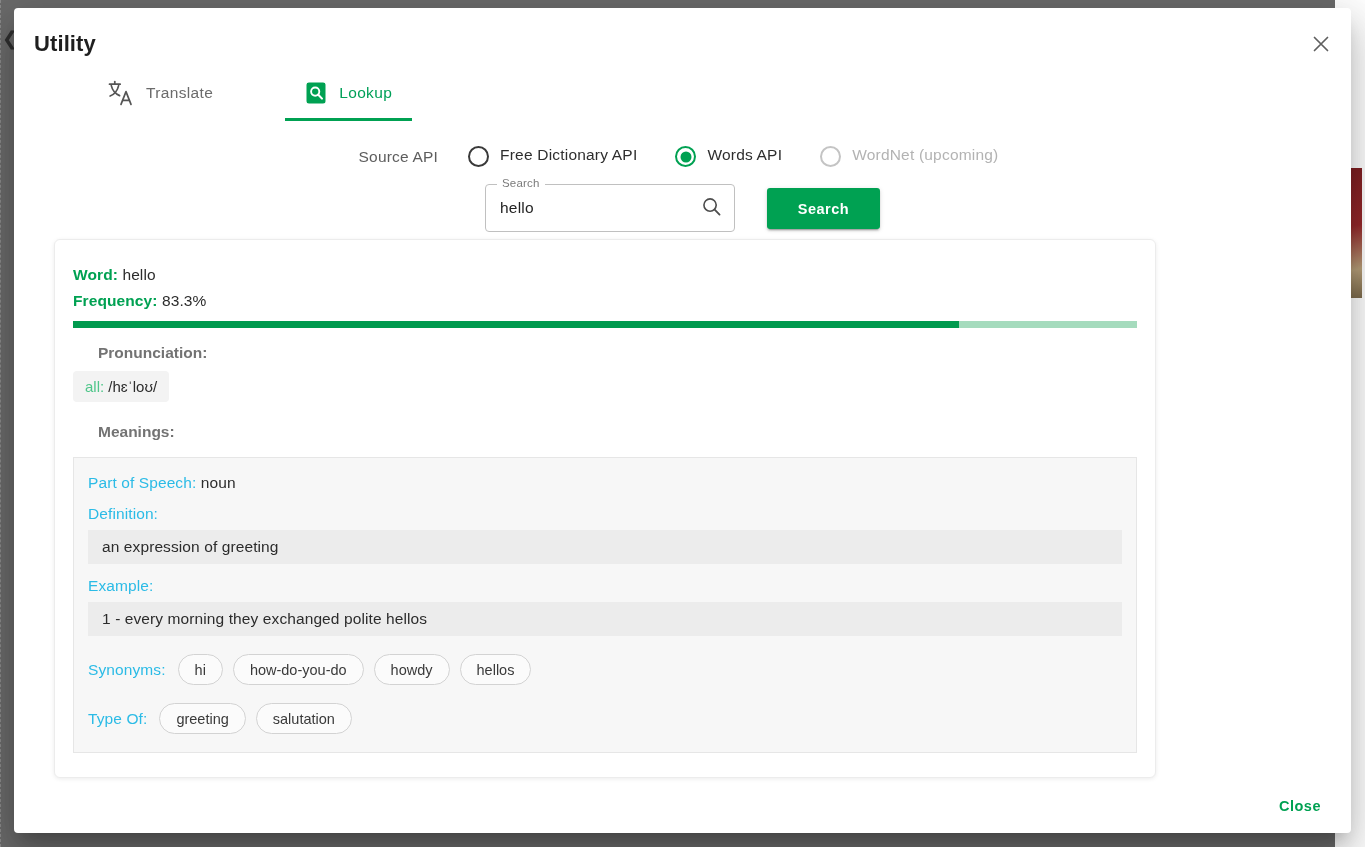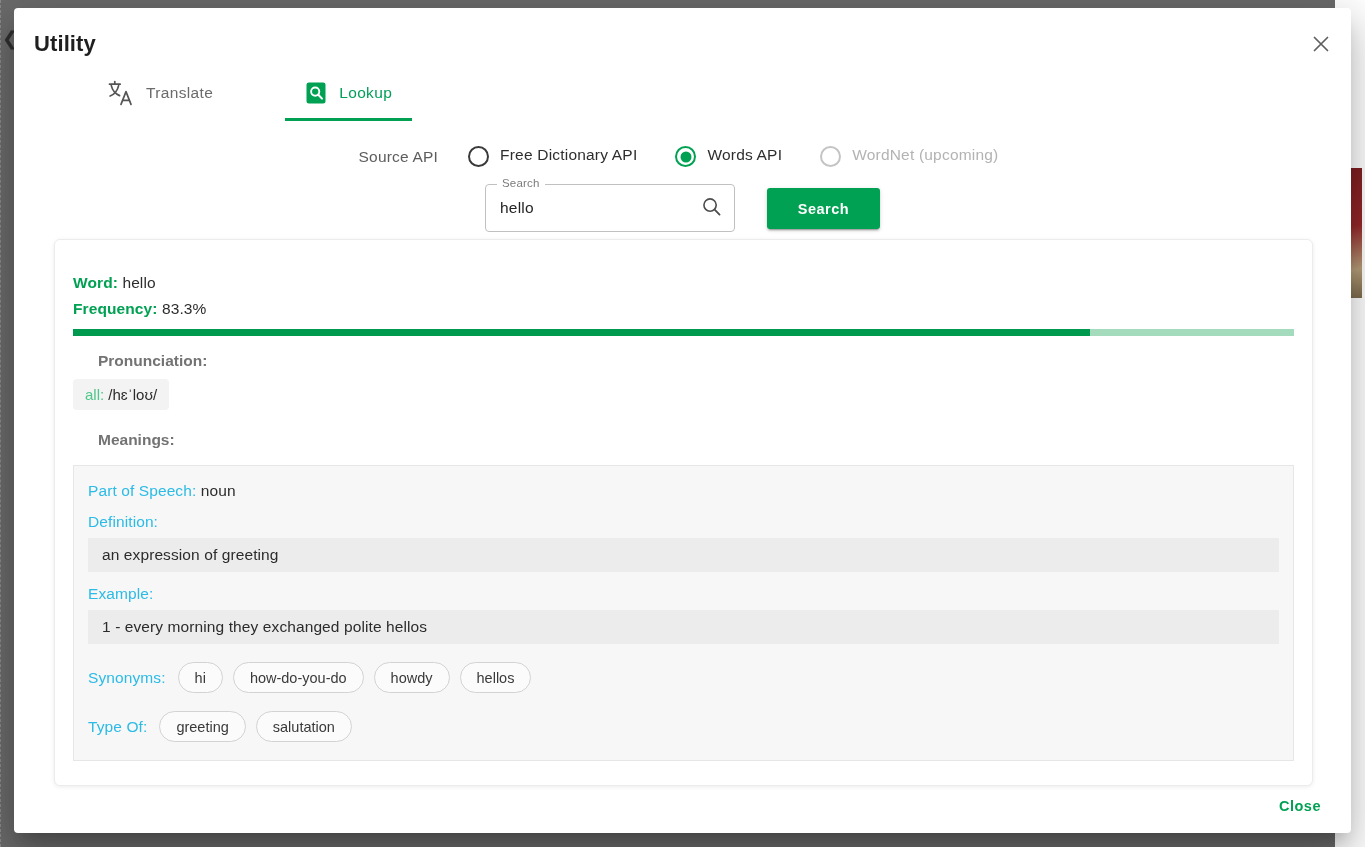--- a/index.html
+++ b/index.html
@@ -151,26 +151,26 @@
     font-family: inherit; font-size: 14.5px; font-weight: bold;
     letter-spacing: .5px; cursor: pointer;
     box-shadow: 0 3px 1px -2px rgba(0,0,0,.2),
                 0 2px 2px 0 rgba(0,0,0,.14),
                 0 1px 5px 0 rgba(0,0,0,.12);
   }
 
   
   .result-card {
     position: absolute; left: 40px; top: 231px;
-    width: 1259px;
+    width: 1102px;
     background: #fff;
     border: 1px solid #ececec;
     border-radius: 6px;
     box-shadow: 0 1px 4px rgba(0,0,0,.08);
-    padding: 30px 18px 24px 18px;
+    padding: 22px 18px 24px 18px;
   }
   .kv { font-size: 15.5px; color: #2c2c2c; line-height: 26px; letter-spacing: .1px; }
   .kv .k { color: #00a152; font-weight: bold; }
 
   .progress {
     margin-top: 7px; width: 100%; height: 7px;
     background: #a5dbbd; border-radius: 0; overflow: hidden;
   }
   .progress > i { display: block; height: 100%; background: #009a4e; }
 

